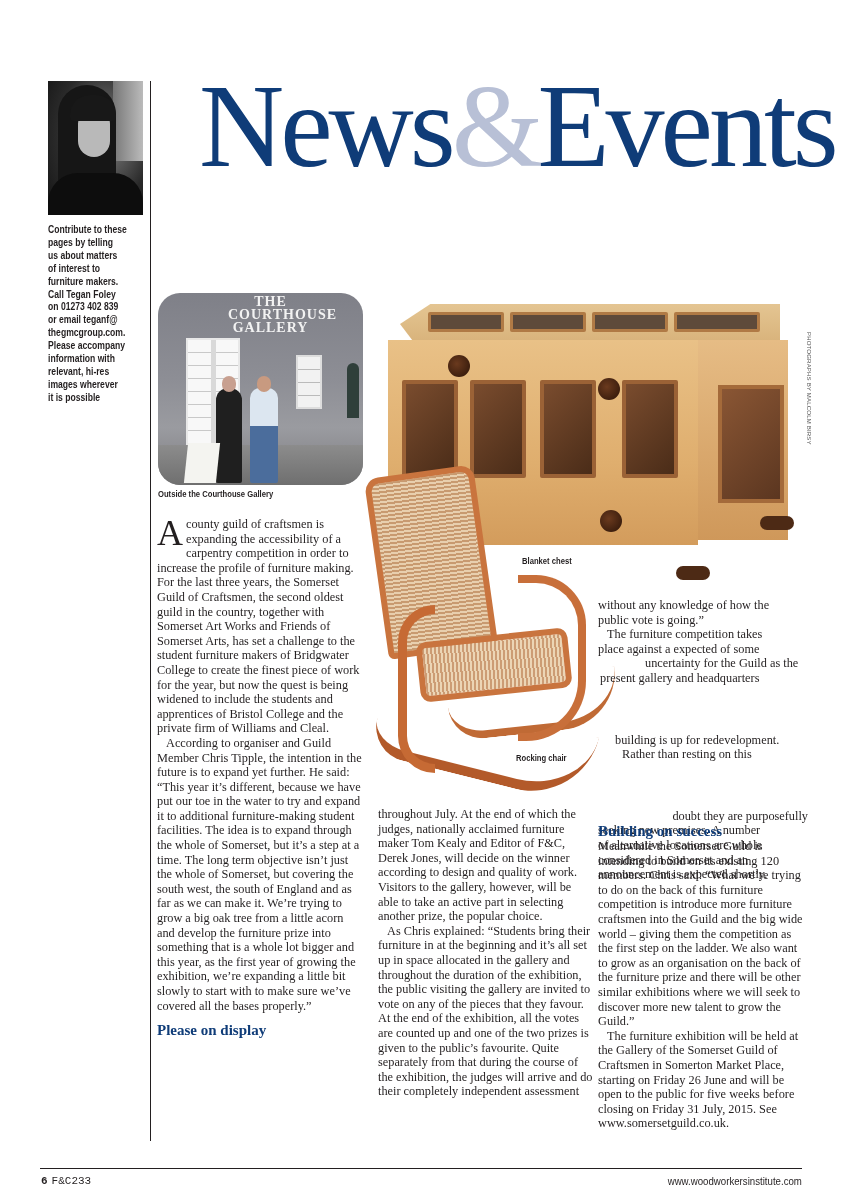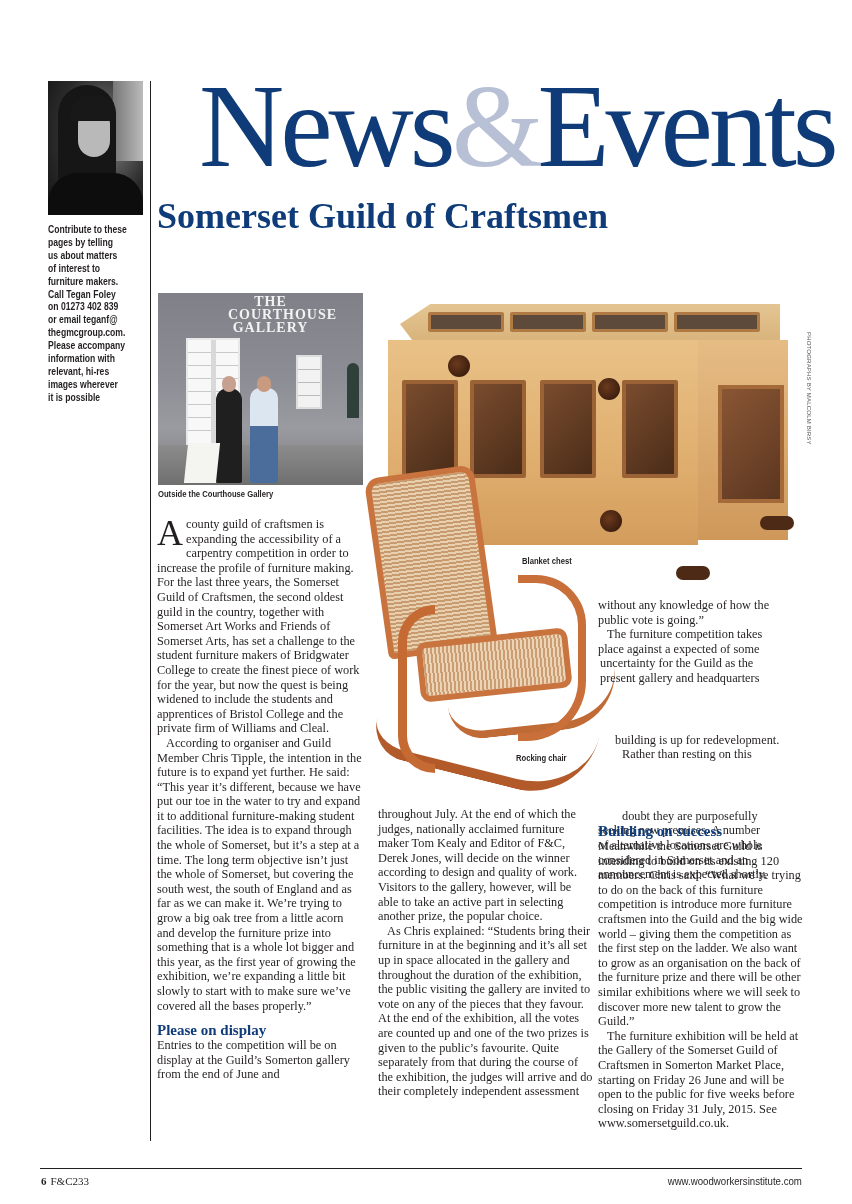--- a/index.html
+++ b/index.html
@@ -40,20 +40,21 @@
     left: 157px; top: 194px; width: 600px;
     font-family: "Liberation Serif", serif; font-weight: bold; font-size: 36px; line-height: 44px;
     color: #0f3c78;
   }
 
   
   .courthouse {
     left: 158px; top: 293px; width: 205px; height: 192px;
     background: linear-gradient(180deg, #7f8088 0%, #8d8e95 45%, #9a9ba0 70%, #7c7c80 100%);
     overflow: hidden;
+    border-radius: 22px;
   }
   .courthouse .sign { position: absolute; left: 70px; top: 2px; width: 85px; height: 40px; color: #f2f2f2; font-size: 14px; font-weight: bold; line-height: 13px; text-align: center; letter-spacing: 1px; }
   .courthouse .door { position: absolute; left: 28px; top: 45px; width: 50px; height: 120px; background: #fafafa; border: 2px solid #e8e8e8;
     background-image: linear-gradient(90deg, transparent 45%, #d9d9d9 45%, #d9d9d9 55%, transparent 55%), repeating-linear-gradient(180deg, #f8f8f8 0 12px, #c9c9c9 12px 13px); }
   .courthouse .window { position: absolute; left: 138px; top: 62px; width: 22px; height: 50px; background: repeating-linear-gradient(180deg, #f2f2f2 0 12px, #bbb 12px 13px); border: 2px solid #ddd; }
   .courthouse .person1 { position: absolute; left: 58px; top: 95px; width: 26px; height: 95px; background: #1f1f1f; border-radius: 12px 12px 2px 2px; }
   .courthouse .person1 .head { position: absolute; left: 6px; top: -12px; width: 14px; height: 16px; background: #c8a090; border-radius: 7px; }
   .courthouse .person2 { position: absolute; left: 92px; top: 95px; width: 28px; height: 95px; background: linear-gradient(180deg, #dce6f0 0 40%, #4b6d9c 40% 100%); border-radius: 10px 10px 2px 2px; }
   .courthouse .person2 .head { position: absolute; left: 7px; top: -12px; width: 14px; height: 16px; background: #c89a80; border-radius: 7px; }
   .courthouse .board { position: absolute; left: 28px; top: 150px; width: 32px; height: 40px; background: #f4f4f0; transform: skewX(-6deg); }
@@ -103,21 +104,21 @@
   .dropcap { float: left; font-size: 36px; line-height: 28px; margin: 2px 3px 0 0; }
   .col1 { left: 157px; top: 517px; width: 205px; }
   .col2 { left: 378px; top: 807px; width: 215px; }
   .col3 { left: 598px; top: 598px; width: 210px; }
   .col3b { left: 598px; top: 823px; width: 210px; }
   .col3 .l-ind1 { padding-left: 17px; margin-top: 47px; }
   .col3 .l-ind2 { padding-left: 24px; }
 
   
   .frule { left: 40px; top: 1168px; width: 762px; height: 1px; background: #231f20; }
-  .folio { left: 41px; top: 1175px; font-family: Liberation Serif, serif; font-size: 11px; color: #231f20; white-space: nowrap; }
+  .folio { left: 41px; top: 1175px; font-family: Liberation Mono, monospace; font-size: 11px; color: #231f20; white-space: nowrap; }
   .folio b { font-weight: bold; margin-right: 4px; }
   .url { right: 50px; top: 1175px; font-family: "Liberation Sans", sans-serif; font-size: 10.5px; color: #231f20; transform: scaleX(0.92); transform-origin: right top; white-space: nowrap; }
 </style>
 </head>
 <body>
 
 <div class="abs portrait">
   <div class="bg-light"></div>
   <div class="hair"></div>
   <div class="face"></div>
@@ -138,21 +139,20 @@
   <div>information with</div>
   <div>relevant, hi-res</div>
   <div>images wherever</div>
   <div>it is possible</div>
 </div>
 <div class="abs vrule"></div>
 
 <div class="abs masthead"><span>News</span><span class="amp">&amp;</span><span>Events</span></div>
 
 <div class="abs headline">
-  <div>Somerset Guild of Craftsmen</div>
 </div>
 
 <div class="abs courthouse">
   <div class="sign">THE COURTHOUSE GALLERY</div>
   <div class="door"></div>
   <div class="window"></div>
   <div class="arch"></div>
   <div class="pavement"></div>
   <div class="person1">
       <div class="head"></div>
@@ -194,38 +194,37 @@
   <div class="arm2"></div>
 </div>
 <div class="abs caption" style="left:516px; top:753px;">Rocking chair</div>
 
 <div class="abs credit">PHOTOGRAPHS BY MALCOLM BIRSY</div>
 
 <div class="col col1">
   <p><span class="dropcap">A</span><span>county guild of craftsmen is expanding the accessibility of a carpentry competition in order to increase the profile of furniture making. For the last three years, the Somerset Guild of Craftsmen, the second oldest guild in the country, together with Somerset Art Works and Friends of Somerset Arts, has set a challenge to the student furniture makers of Bridgwater College to create the finest piece of work for the year, but now the quest is being widened to include the students and apprentices of Bristol College and the private firm of Williams and Cleal.</span></p>
   <p class="indent">According to organiser and Guild Member Chris Tipple, the intention in the future is to expand yet further. He said: “This year it’s different, because we have put our toe in the water to try and expand it to additional furniture-making student facilities. The idea is to expand through the whole of Somerset, but it’s a step at a time. The long term objective isn’t just the whole of Somerset, but covering the south west, the south of England and as far as we can make it. We’re trying to grow a big oak tree from a little acorn and develop the furniture prize into something that is a whole lot bigger and this year, as the first year of growing the exhibition, we’re expanding a little bit slowly to start with to make sure we’ve covered all the bases properly.”</p>
   <div class="sub">Please on display</div>
-  <p>Entries to the competition will be on display at the Guild’s Somerton gallery from the end of June and</p>
 </div>
 
 <div class="col col2">
   <p>throughout July. At the end of which the judges, nationally acclaimed furniture maker Tom Kealy and Editor of F&amp;C, Derek Jones, will decide on the winner according to design and quality of work. Visitors to the gallery, however, will be able to take an active part in selecting another prize, the popular choice.</p>
   <p class="indent">As Chris explained: “Students bring their furniture in at the beginning and it’s all set up in space allocated in the gallery and throughout the duration of the exhibition, the public visiting the gallery are invited to vote on any of the pieces that they favour. At the end of the exhibition, all the votes are counted up and one of the two prizes is given to the public’s favourite. Quite separately from that during the course of the exhibition, the judges will arrive and do their completely independent assessment</p>
 </div>
 
 <div class="col col3">
   <div>without any knowledge of how the</div>
   <div>public vote is going.”</div>
   <div style="padding-left:9px;">The furniture competition takes</div>
   <div>place against a expected of some</div>
-  <div style="padding-left:2px;">uncertainty for the Guild as the</div>
+  <div style="padding-left:2px;margin-left:45px;">uncertainty for the Guild as the</div>
   <div style="padding-left:2px;">present gallery and headquarters</div>
   <div class="l-ind1">building is up for redevelopment.</div>
   <div class="l-ind2">Rather than resting on this</div>
-  <div class="l-ind1" style="padding-left:24px;">doubt they are purposefully</div>
+  <div class="l-ind1" style="padding-left:24px;text-align:right;">doubt they are purposefully</div>
   <div>seeking new premises. A number</div>
   <div>of alternative locations are whole</div>
   <div>considered in Somerset and an</div>
   <div>announcement is expected shortly.</div>
 </div>
 
 <div class="col col3b">
   <div class="sub" style="margin-top:0;">Building on success</div>
   <p>Meanwhile the Somerset Guild is intending to build on its existing 120 members. Chris said: “What we’re trying to do on the back of this furniture competition is introduce more furniture craftsmen into the Guild and the big wide world – giving them the competition as the first step on the ladder. We also want to grow as an organisation on the back of the furniture prize and there will be other similar exhibitions where we will seek to discover more new talent to grow the Guild.”</p>
   <p class="indent">The furniture exhibition will be held at the Gallery of the Somerset Guild of Craftsmen in Somerton Market Place, starting on Friday 26 June and will be open to the public for five weeks before closing on Friday 31 July, 2015. See www.somersetguild.co.uk.</p>

